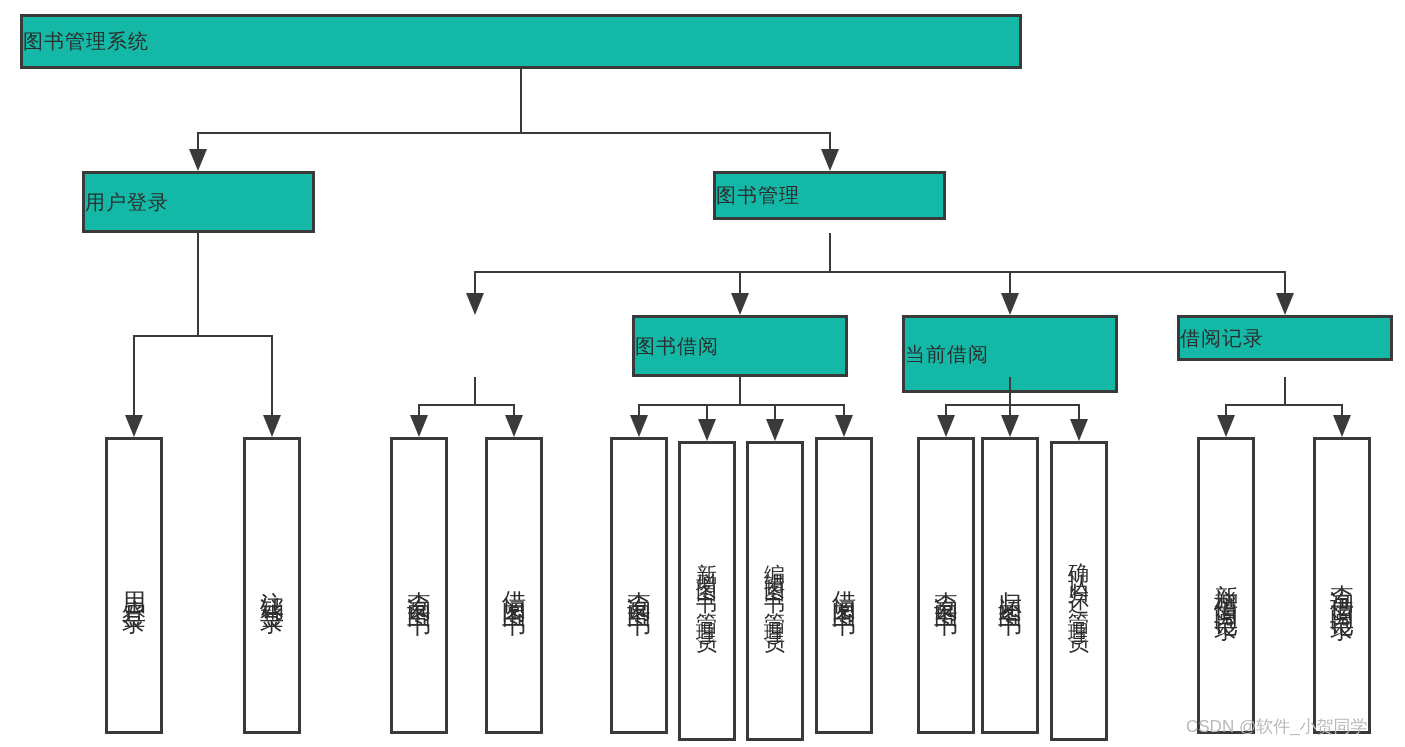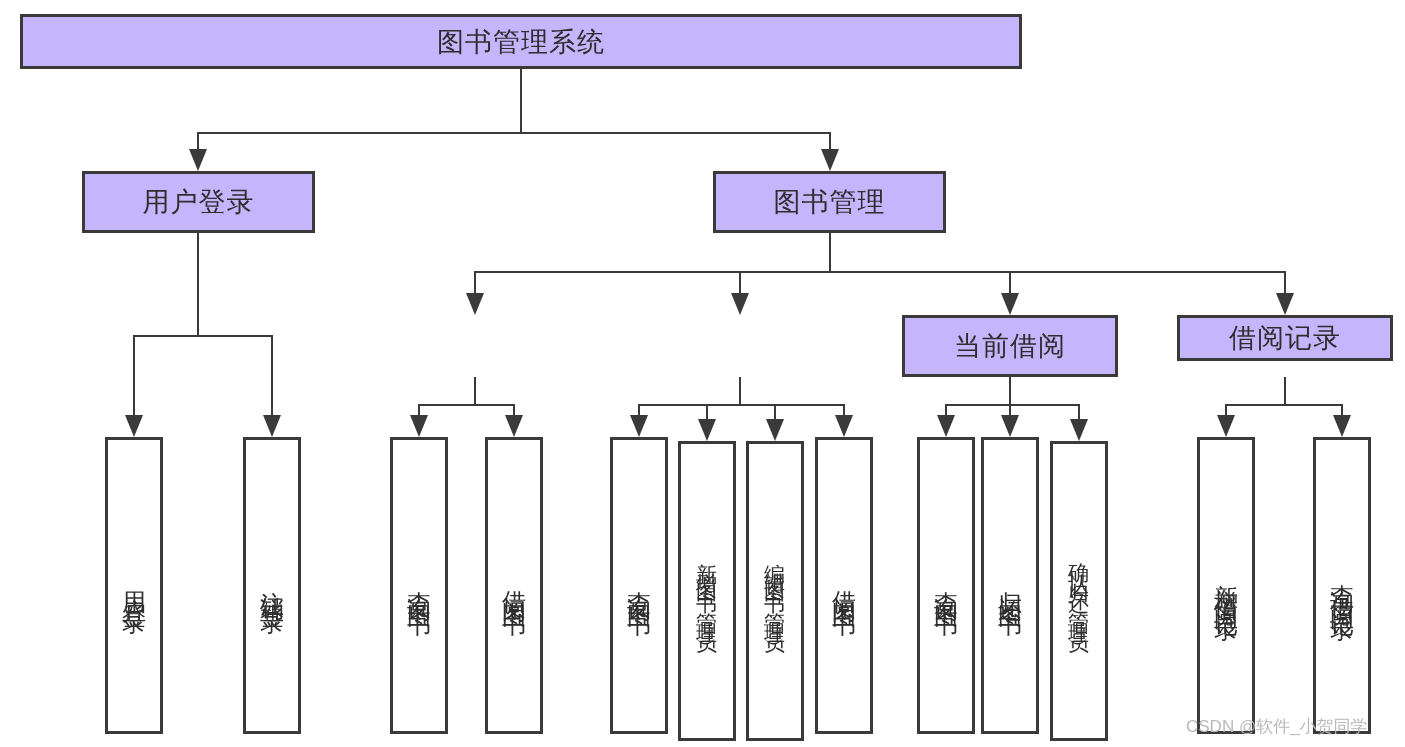--- a/index.html
+++ b/index.html
@@ -5,23 +5,23 @@
   :root{
     --line:#3a3a3a;
     --text:#2d2d2d;
     --wm:#b9b9b9;
     --bg:#ffffff;
   }
   *{box-sizing:border-box;}
   body{margin:0;background:var(--bg);font-family:"Liberation Sans","DejaVu Sans",sans-serif;}
   .canvas{position:relative;width:1405px;height:747px;background:var(--bg);overflow:hidden;}
   .box{
-    position:absolute;background:#c4b5fd;border:3px solid var(--line);
-    display:flex;align-items:center;justify-content:center;
-    color:var(--text);font-size:27px;letter-spacing:1px;
+    position:absolute;background:#14b8a6;border:3px solid var(--line);
+    display:flex;align-items:center;justify-content:flex-start;
+    color:var(--text);font-size:20px;letter-spacing:1px;
   }
   .leaf{
     position:absolute;width:58px;top:437px;height:297px;
     background:#fff;border:3px solid var(--line);
     display:flex;align-items:center;justify-content:center;
     color:var(--text);
   }
   .leaf.tall{top:441px;height:300px;}
   .leaf .vtext{
     writing-mode:vertical-rl;text-orientation:mixed;
@@ -42,25 +42,28 @@
 
 <div class="canvas">
 
   <div class="box" style="left:20px;top:14px;width:1002px;height:55px;">
     <span>图书管理系统</span>
   </div>
 
   <div class="box" style="left:82px;top:171px;width:233px;height:62px;">
     <span>用户登录</span>
   </div>
-  <div class="box" style="left:713px;top:171px;width:233px;height:62px;">
+  <div class="box" style="left:713px;top:171px;width:233px;height:49px;">
     <span>图书管理</span>
   </div>
 
-  <div class="box" style="left:902px;top:315px;width:216px;height:62px;">
+  <div class="box" style="left:632px;top:315px;width:216px;height:62px;">
+    <span>图书借阅</span>
+  </div>
+  <div class="box" style="left:902px;top:315px;width:216px;height:78px;">
     <span>当前借阅</span>
   </div>
   <div class="box" style="left:1177px;top:315px;width:216px;height:46px;">
     <span>借阅记录</span>
   </div>
 
   <div class="leaf" style="left:105px;">
     <span class="vtext">用户登录</span>
   </div>
   <div class="leaf" style="left:243px;">

